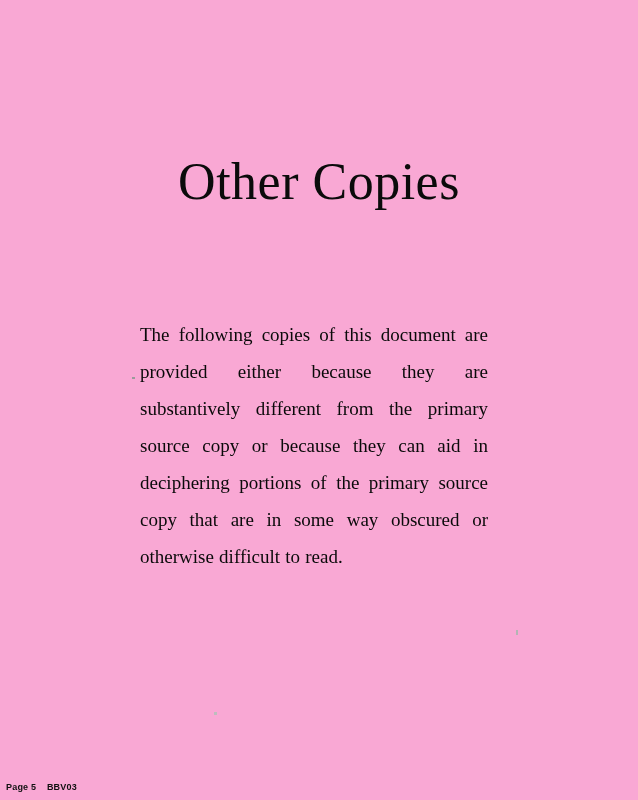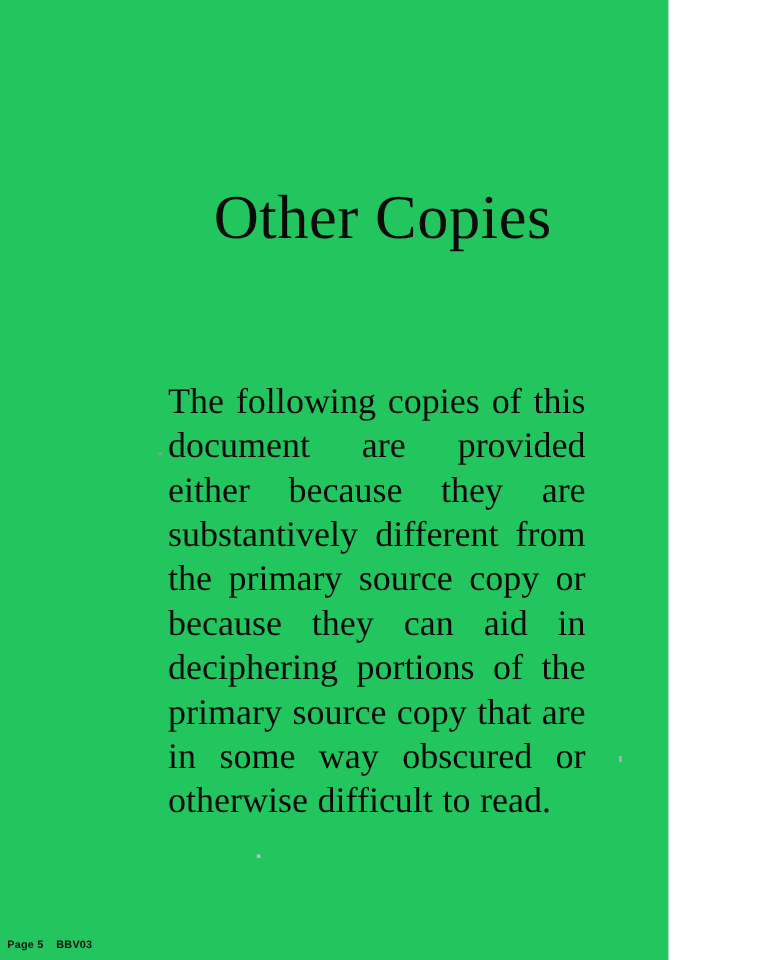--- a/index.html
+++ b/index.html
@@ -13,23 +13,23 @@
     position: relative;
     font-family: "Liberation Serif", serif;
     color: #000000;
     overflow: hidden;
   }
 
   .page {
     position: absolute;
     left: 0;
     top: 0;
-    width: 557px;
+    width: 638px;
     height: 800px;
-    background: #22c55e;
+    background: #f9a8d4;
   }
 
   .doc-title {
     position: absolute;
     left: 0;
     top: 118px;
     width: 638px;
     text-align: center;
     font-family: "Liberation Serif", serif;
     font-size: 52px;
@@ -38,21 +38,21 @@
     line-height: 1.1;
     color: #0b0b0b;
   }
 
   .body-block {
     position: absolute;
     left: 140px;
     top: 316px;
     width: 348px;
     font-family: "Liberation Serif", serif;
-    font-size: 30px;
+    font-size: 19px;
     line-height: 37px;
     text-align: justify;
     color: #0a0a0a;
     word-spacing: 0.5px;
   }
   .body-block p {
     margin: 0;
   }
 
   .footer {

